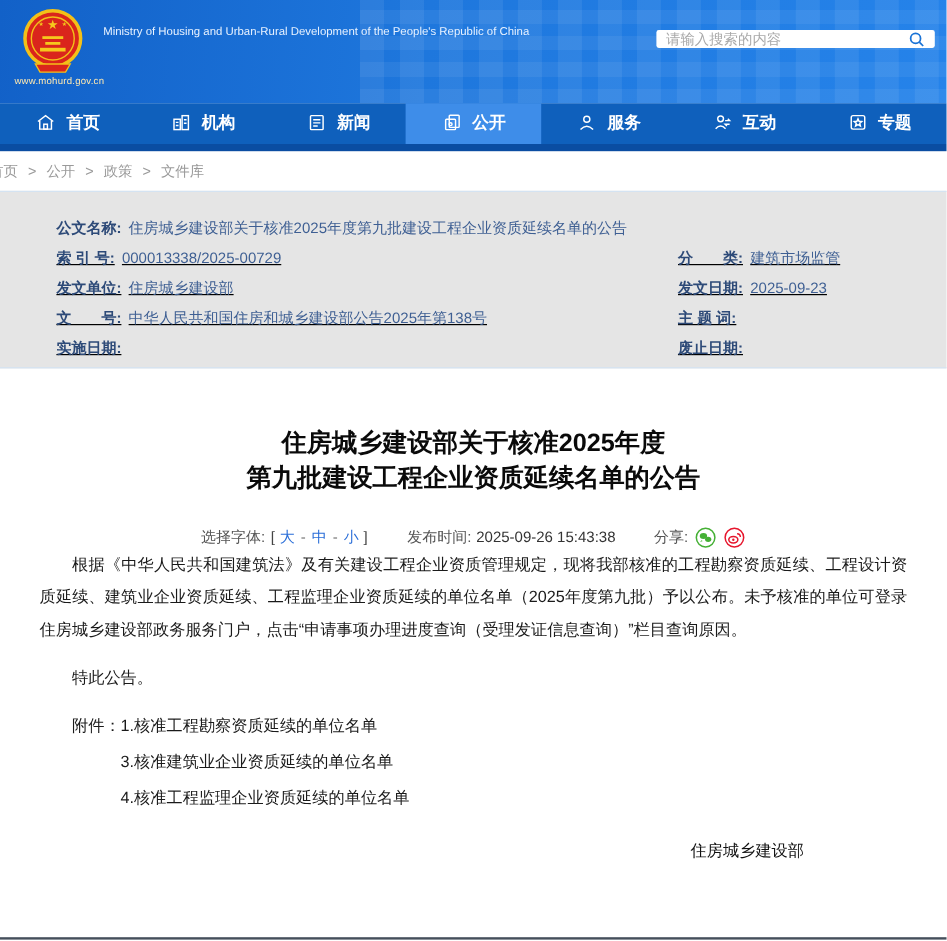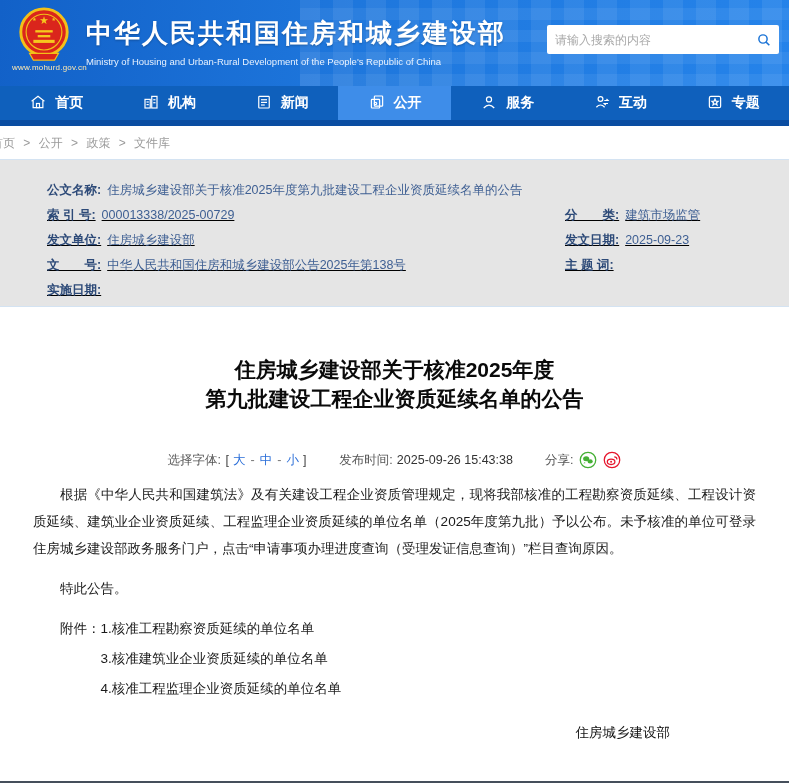--- a/index.html
+++ b/index.html
@@ -14,21 +14,21 @@
     background-image:
       repeating-linear-gradient(90deg, rgba(255,255,255,.14) 0 20px, rgba(255,255,255,0) 20px 33px),
       repeating-linear-gradient(0deg, rgba(255,255,255,.12) 0 12px, rgba(255,255,255,0) 12px 22px); }
   .brand { position:absolute; left:12px; top:6px; display:flex; align-items:flex-start; z-index:2; }
   .emblem-wrap { width:64px; text-align:center; }
   .emblem-wrap svg { width:58px; height:58px; display:block; margin:0 auto; }
   .site-url { font-size:8px; color:#ffe9b0; white-space:nowrap; margin-top:-1px; letter-spacing:.2px; }
   .brand-text { margin-left:10px; padding-top:10px; }
   .site-title { font-size:26px; font-weight:bold; color:#fff; letter-spacing:2px; text-shadow:0 1px 2px rgba(0,0,0,.25); white-space:nowrap; }
   .site-subtitle { font-size:9.5px; color:#e8f2ff; margin-top:5px; white-space:nowrap; }
-  .search-box { position:absolute; right:10px; top:25px; width:232px; height:29px; background:#fff;
+  .search-box { position:absolute; right:10px; top:25px; width:232px; height:15px; background:#fff;
     border-radius:2px; display:flex; z-index:3; }
   .search-input { flex:1; height:100%; border:none; outline:none; padding:0 8px; font-size:12px; color:#333; background:transparent; font-family:inherit; }
   .search-input::placeholder { color:#a9a9a9; }
   .search-btn { width:30px; height:100%; display:flex; align-items:center; justify-content:center; cursor:pointer; }
 
   
   .main-nav { display:flex; height:34px; background:#0f60bc; }
   .nav-item { flex:1; display:flex; align-items:center; justify-content:center; gap:8px;
     color:#fff; font-size:14px; font-weight:bold; cursor:pointer; }
   .nav-item.active { background:#3e8de9; }
@@ -45,21 +45,21 @@
     padding:22px 10px 24px 47px; font-size:12.5px; height:148px; }
   .meta-row { display:flex; line-height:17px; margin-bottom:8px; white-space:nowrap; }
   .meta-label { font-weight:bold; color:#2d4a78; white-space:pre; }
   .meta-value { color:#3e5f93; margin-left:6px; }
   .meta-grid { display:grid; grid-template-columns:518px 1fr;text-decoration:underline; }
 
   
   .article { padding:0 33px; }
   .article-title { text-align:center; margin-top:48px; font-size:21px; font-weight:bold; color:#0a0a0a; line-height:29px; }
   .toolbar { margin-top:26px; display:flex; justify-content:center; align-items:center; font-size:12.5px; color:#555; }
-  .toolbar-group { display:flex; align-items:center; margin:12px 16px; }
+  .toolbar-group { display:flex; align-items:center; margin:0 16px; }
   .tb-value { color:#333; margin-left:4px; }
   .bracket { color:#444; margin:0 1px; }
   .fs { color:#2a6ed8; cursor:pointer; margin:0 3px; }
   .fs-sep { color:#777; margin:0 2px; }
   .share-icons { display:flex; gap:6px; margin-left:6px; align-items:center; }
   .share-icons svg { width:18px; height:18px; cursor:pointer; }
 
   .body-text { font-size:13.5px; color:#1a1a1a; line-height:27px; }
   .para { text-indent:2em; text-align:justify; }
   .para-notice { text-indent:2em; margin-top:13px; }
@@ -87,21 +87,20 @@
           <text x="20" y="16" text-anchor="middle" font-size="5" fill="#f6c81d">★</text>
           <text x="40" y="16" text-anchor="middle" font-size="5" fill="#f6c81d">★</text>
           <rect x="21" y="25" width="18" height="2.4" fill="#f6c81d"></rect>
           <rect x="23.5" y="30" width="13" height="2.4" fill="#f6c81d"></rect>
           <rect x="19" y="35" width="22" height="3.2" fill="#f6c81d"></rect>
           <path d="M15 49 L45 49 L41 56 L19 56 Z" fill="#da251c" stroke="#f3c018" stroke-width="1.2"></path>
         </svg>
         <div class="site-url">www.mohurd.gov.cn</div>
       </div>
       <div class="brand-text">
-        <div class="site-title">中华人民共和国住房和城乡建设部</div>
         <div class="site-subtitle">Ministry of Housing and Urban-Rural Development of the People's Republic of China</div>
       </div>
     </div>
     <div class="search-box">
       <input class="search-input" type="text" placeholder="请输入搜索的内容" style="">
       <span class="search-btn">
         <svg viewBox="0 0 24 24" width="16" height="16" fill="none" stroke="#1a73d6" stroke-width="2.2">
           <circle cx="10.5" cy="10.5" r="6.2"></circle>
             <line x1="15.2" y1="15.2" x2="20" y2="20"></line>
         </svg>
@@ -223,20 +222,24 @@
         <div class="meta-row">
           <span class="meta-label">分　　类:</span>
           <span class="meta-value">建筑市场监管</span>
         </div>
         <div class="meta-row">
           <span class="meta-label">发文日期:</span>
           <span class="meta-value">2025-09-23</span>
         </div>
         <div class="meta-row">
           <span class="meta-label">主 题 词:</span>
+          <span class="meta-value"></span>
+        </div>
+        <div class="meta-row">
+          <span class="meta-label">废止日期:</span>
           <span class="meta-value"></span>
         </div>
       </div>
     </div>
   </section>
 
   <main class="article">
     <h1 class="article-title">
       <span style="display:block">住房城乡建设部关于核准2025年度</span>
       <span style="display:block">第九批建设工程企业资质延续名单的公告</span>

